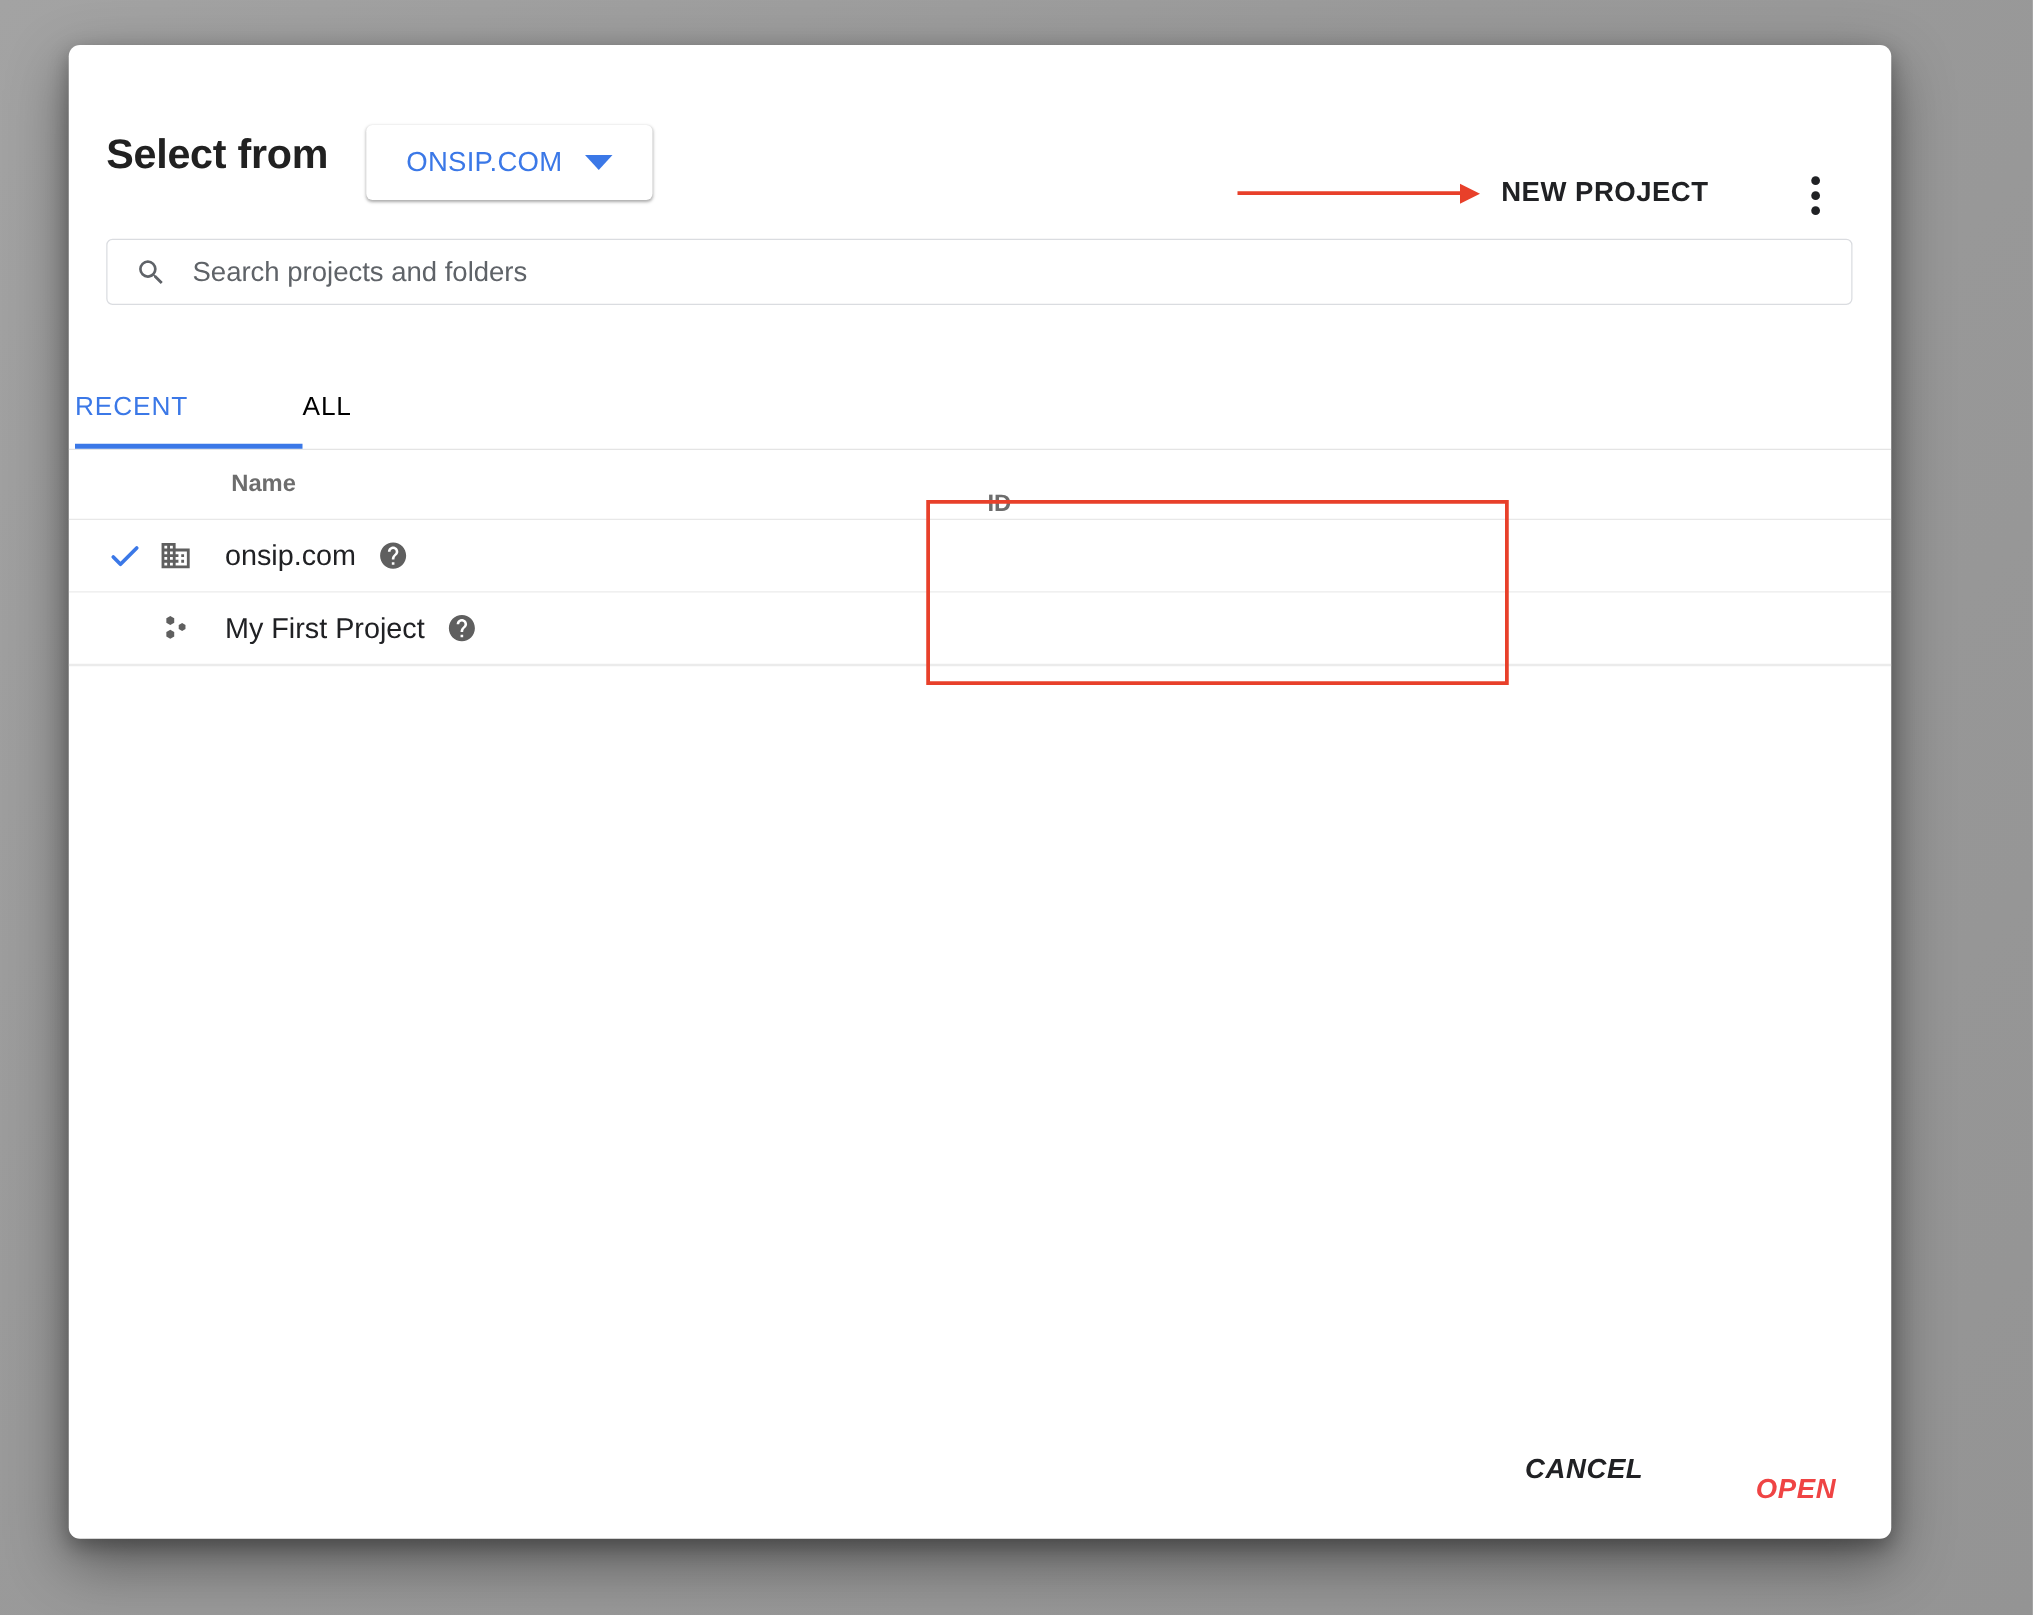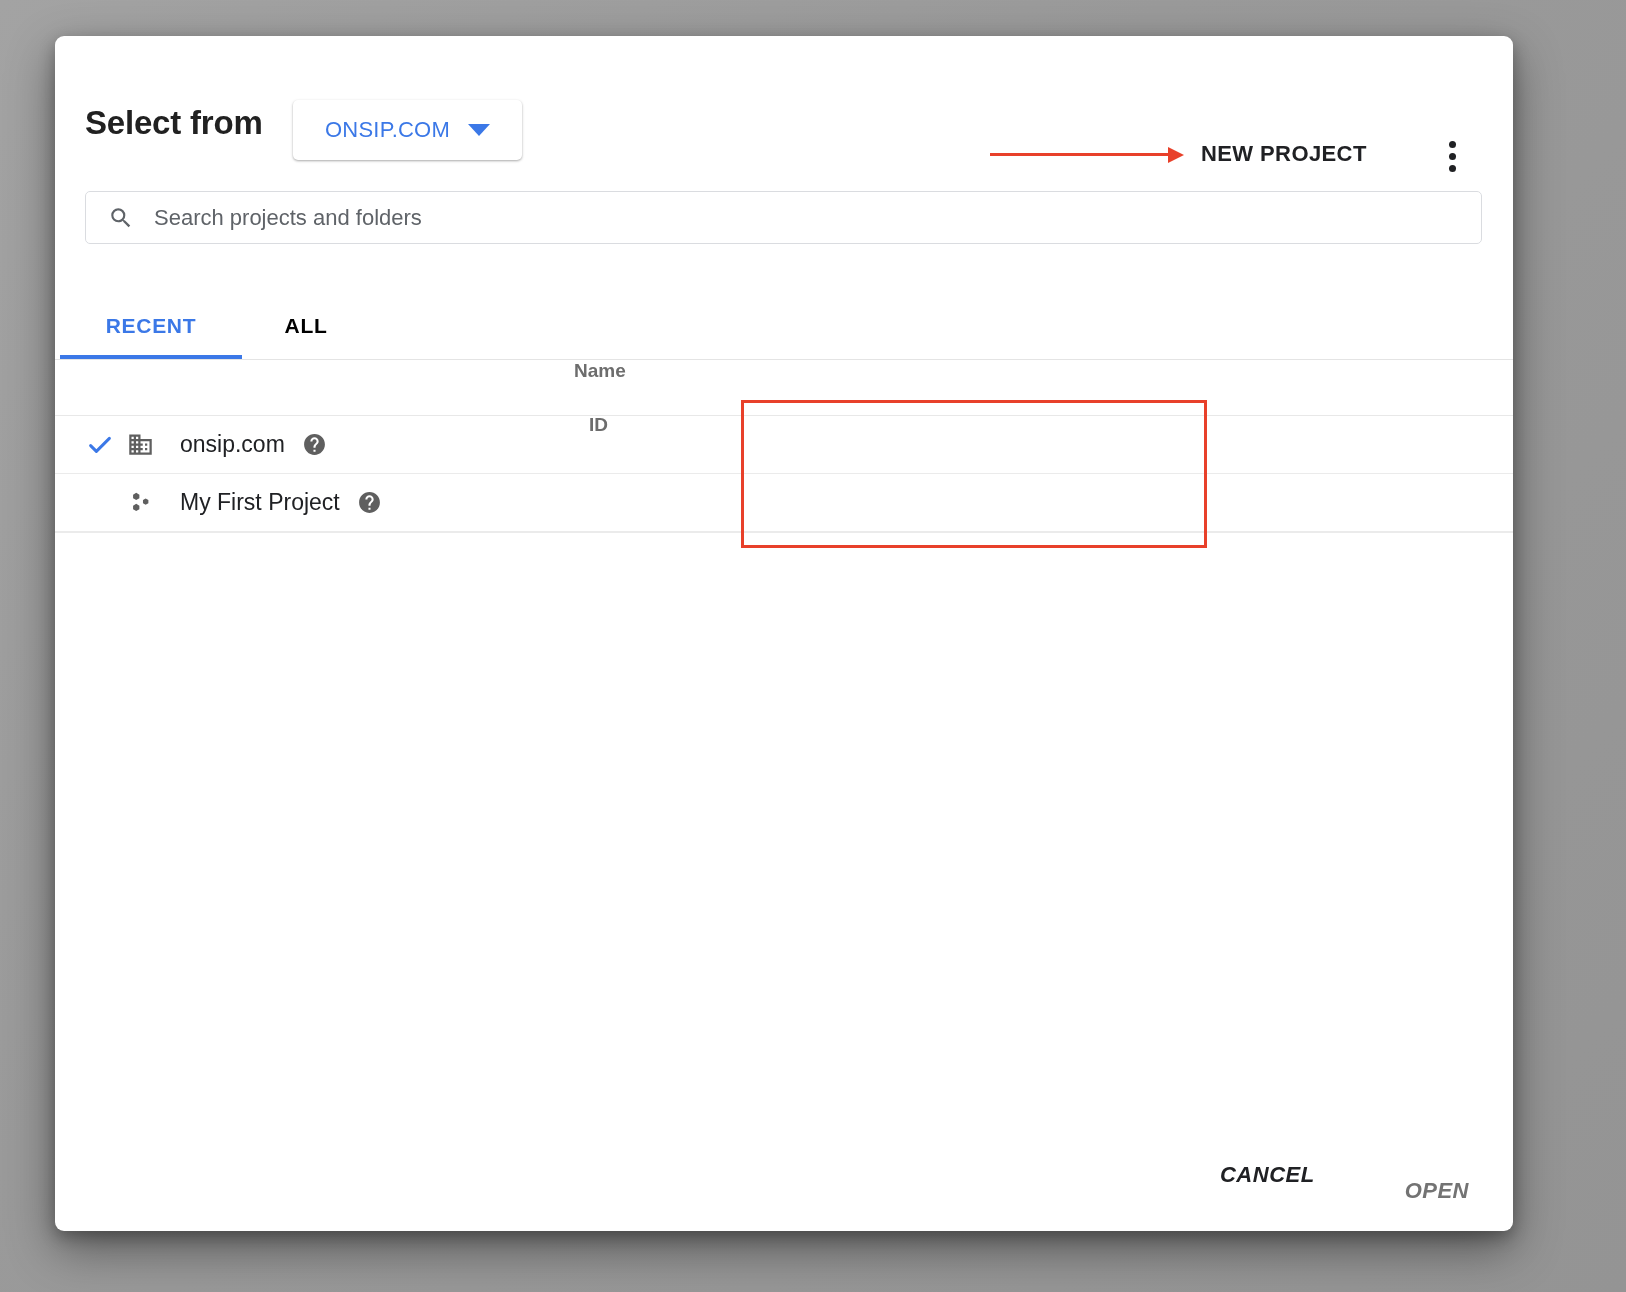--- a/index.html
+++ b/index.html
@@ -163,23 +163,22 @@
     width: 1458px;
     height: 66px;
     border-bottom: 1px solid #e4e4e4;
     display: flex;
     align-items: flex-end;
   }
   .tab {
     height: 66px;
     display: flex;
     align-items: center;
-    justify-content: center;
     font-size: 21px;
-    font-weight: 700;
+    font-weight: 400;
     letter-spacing: 0.7px;
     cursor: pointer;
     position: relative;
   }
   .tab.t-recent { width: 182px; margin-left: 5px; color: #3b78e7; }
   .tab.t-all { width: 128px; color: #000000; }
   .tab.active::after {
     content: "";
     position: absolute;
     left: 0; right: 0; bottom: 0;
@@ -190,21 +189,20 @@
   
   .table { position: absolute; left: 0; top: 324px; width: 1458px; }
   .thead {
     height: 56px;
     display: flex;
     align-items: center;
     border-bottom: 1px solid #e8e8e8;
     font-size: 19px;
     font-weight: bold;
     color: #6d6d6d;
-    flex-direction: column;
   }
   .col-name { padding-left: 130px; width: 680px; }
   .col-id   { width: 500px; padding-left: 55px; margin-top: 32px; }
 
   .trow {
     height: 58px;
     display: flex;
     align-items: center;
     border-bottom: 1px solid #ebebeb;
     cursor: pointer;
@@ -258,21 +256,21 @@
     font-weight: bold;
     letter-spacing: 0.5px;
     color: #202124;
     cursor: pointer;
     padding: 8px 6px;
   }
   .btn-open {
     font-size: 22px;
     font-weight: bold;
     letter-spacing: 0.5px;
-    color: #737373;
+    color: #ef4444;
     cursor: default;
     padding: 8px 6px;
     margin-top: 32px;
   }
 </style>
 </head>
 <body>
 
 <div class="backdrop"></div>
 

